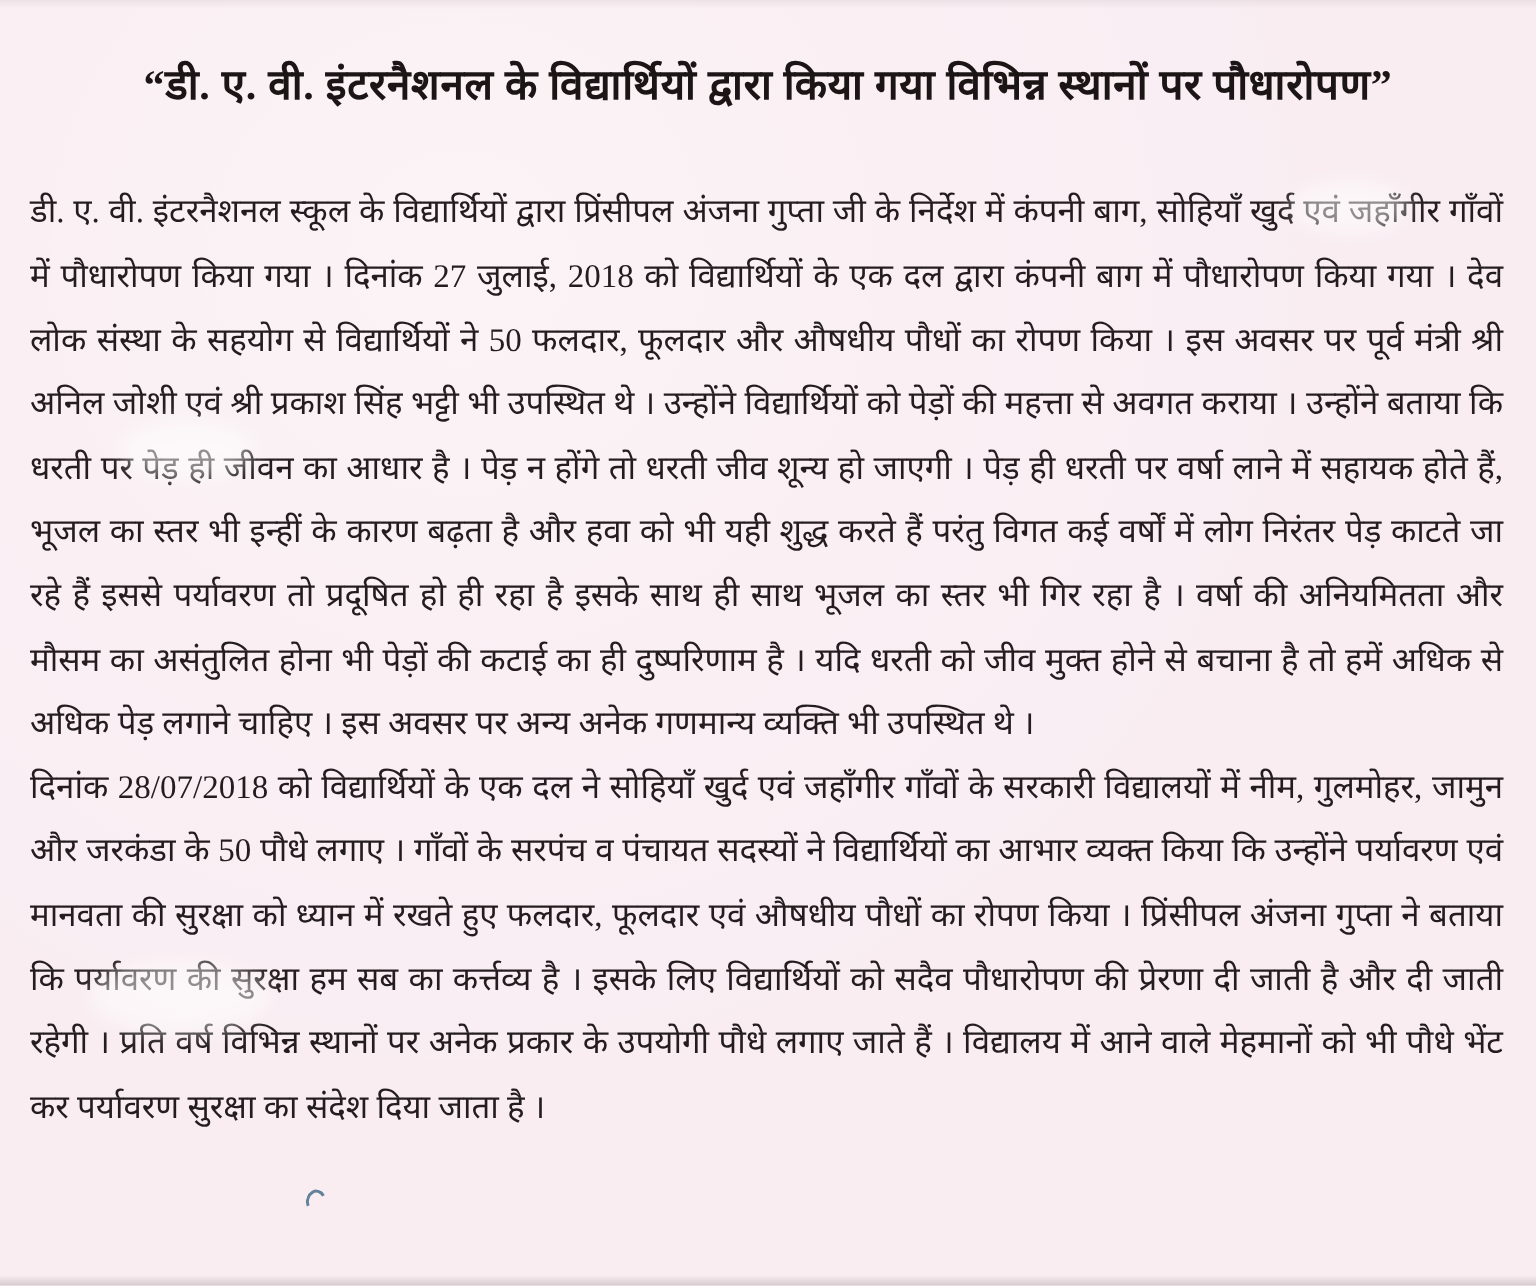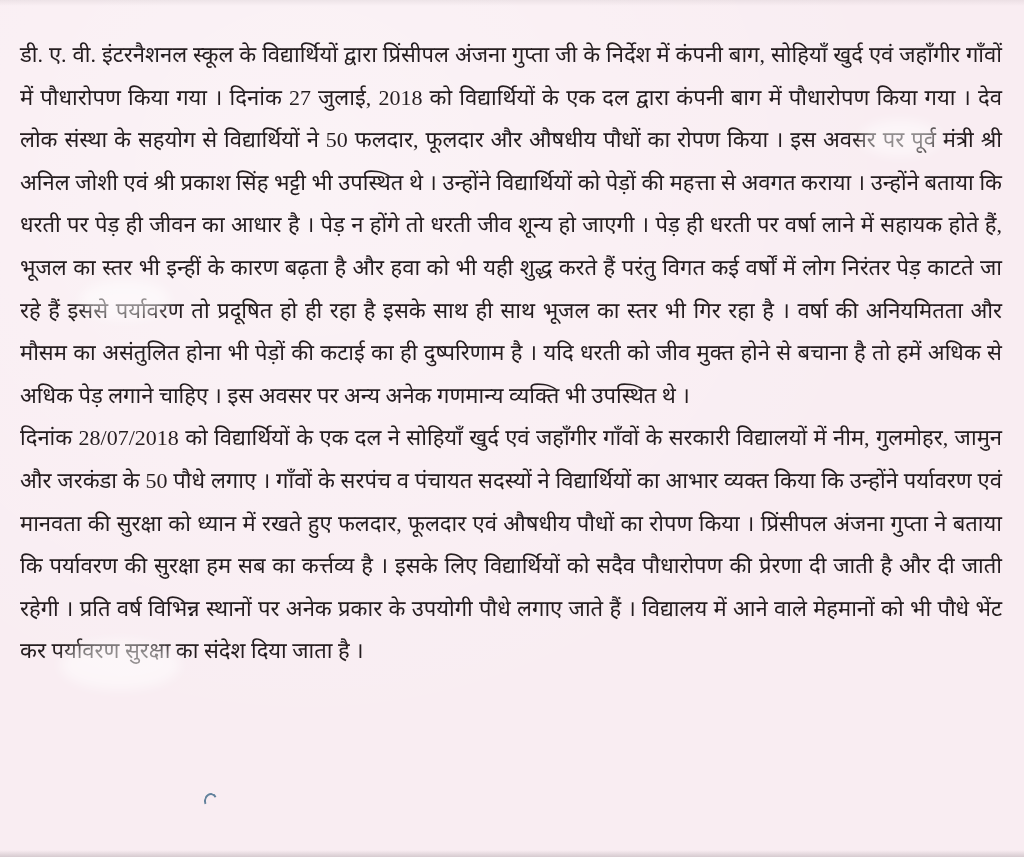--- a/index.html
+++ b/index.html
@@ -35,21 +35,21 @@
   }
   .doc-para {
     margin: 0 22px 0 20px;
     font-size: 22px;
     line-height: 42.6px;
     text-align: justify;
     text-justify: inter-word;
     color: #241d1f;
   }
   .doc-para.first {
-    margin-top: 34px;
+    margin-top: 44px;
   }
   .doc-para.second {
   }
   
   .pen-mark {
     position: absolute;
     left: 204px;
     top: 793px;
     width: 9px;
     height: 11px;
@@ -72,19 +72,20 @@
   .blotch.b3 { left: 860px; top: 120px; width: 80px; height: 36px; }
 </style>
 </head>
 <body>
 
 <div class="paper">
   <span class="blotch b1"></span>
   <span class="blotch b2"></span>
   <span class="blotch b3"></span>
 
+  <h1 class="doc-title">“डी. ए. वी. इंटरनैशनल के विद्यार्थियों द्वारा किया गया विभिन्न स्थानों पर पौधारोपण”</h1>
 
   <p class="doc-para first">डी. ए. वी. इंटरनैशनल स्कूल के विद्यार्थियों द्वारा प्रिंसीपल अंजना गुप्ता जी के निर्देश में कंपनी बाग, सोहियाँ खुर्द एवं जहाँगीर गाँवों में पौधारोपण किया गया । दिनांक 27 जुलाई, 2018 को विद्यार्थियों के एक दल द्वारा कंपनी बाग में पौधारोपण किया गया । देव लोक संस्था के सहयोग से विद्यार्थियों ने 50 फलदार, फूलदार और औषधीय पौधों का रोपण किया । इस अवसर पर पूर्व मंत्री श्री अनिल जोशी एवं श्री प्रकाश सिंह भट्टी भी उपस्थित थे । उन्होंने विद्यार्थियों को पेड़ों की महत्ता से अवगत कराया । उन्होंने बताया कि धरती पर पेड़ ही जीवन का आधार है । पेड़ न होंगे तो धरती जीव शून्य हो जाएगी । पेड़ ही धरती पर वर्षा लाने में सहायक होते हैं, भूजल का स्तर भी इन्हीं के कारण बढ़ता है और हवा को भी यही शुद्ध करते हैं परंतु विगत कई वर्षों में लोग निरंतर पेड़ काटते जा रहे हैं इससे पर्यावरण तो प्रदूषित हो ही रहा है इसके साथ ही साथ भूजल का स्तर भी गिर रहा है । वर्षा की अनियमितता और मौसम का असंतुलित होना भी पेड़ों की कटाई का ही दुष्परिणाम है । यदि धरती को जीव मुक्त होने से बचाना है तो हमें अधिक से अधिक पेड़ लगाने  चाहिए । इस अवसर पर अन्य अनेक गणमान्य व्यक्ति भी उपस्थित थे ।</p>
 
   <p class="doc-para second">दिनांक 28/07/2018 को विद्यार्थियों  के एक दल ने सोहियाँ खुर्द एवं जहाँगीर गाँवों के सरकारी विद्यालयों में नीम, गुलमोहर, जामुन और जरकंडा के 50 पौधे लगाए । गाँवों के सरपंच व पंचायत सदस्यों ने विद्यार्थियों  का आभार व्यक्त किया कि उन्होंने पर्यावरण एवं मानवता की सुरक्षा को ध्यान में रखते हुए फलदार, फूलदार एवं औषधीय पौधों का रोपण किया । प्रिंसीपल अंजना गुप्ता ने बताया कि पर्यावरण की सुरक्षा हम सब का कर्त्तव्य है । इसके लिए विद्यार्थियों को सदैव पौधारोपण की प्रेरणा दी जाती है और दी जाती रहेगी । प्रति वर्ष विभिन्न स्थानों पर अनेक प्रकार के उपयोगी पौधे लगाए जाते हैं । विद्यालय में आने वाले मेहमानों को भी पौधे भेंट कर पर्यावरण सुरक्षा का संदेश दिया जाता है ।</p>
 
   <span class="pen-mark"></span>
 </div>
 
 </body></html>

